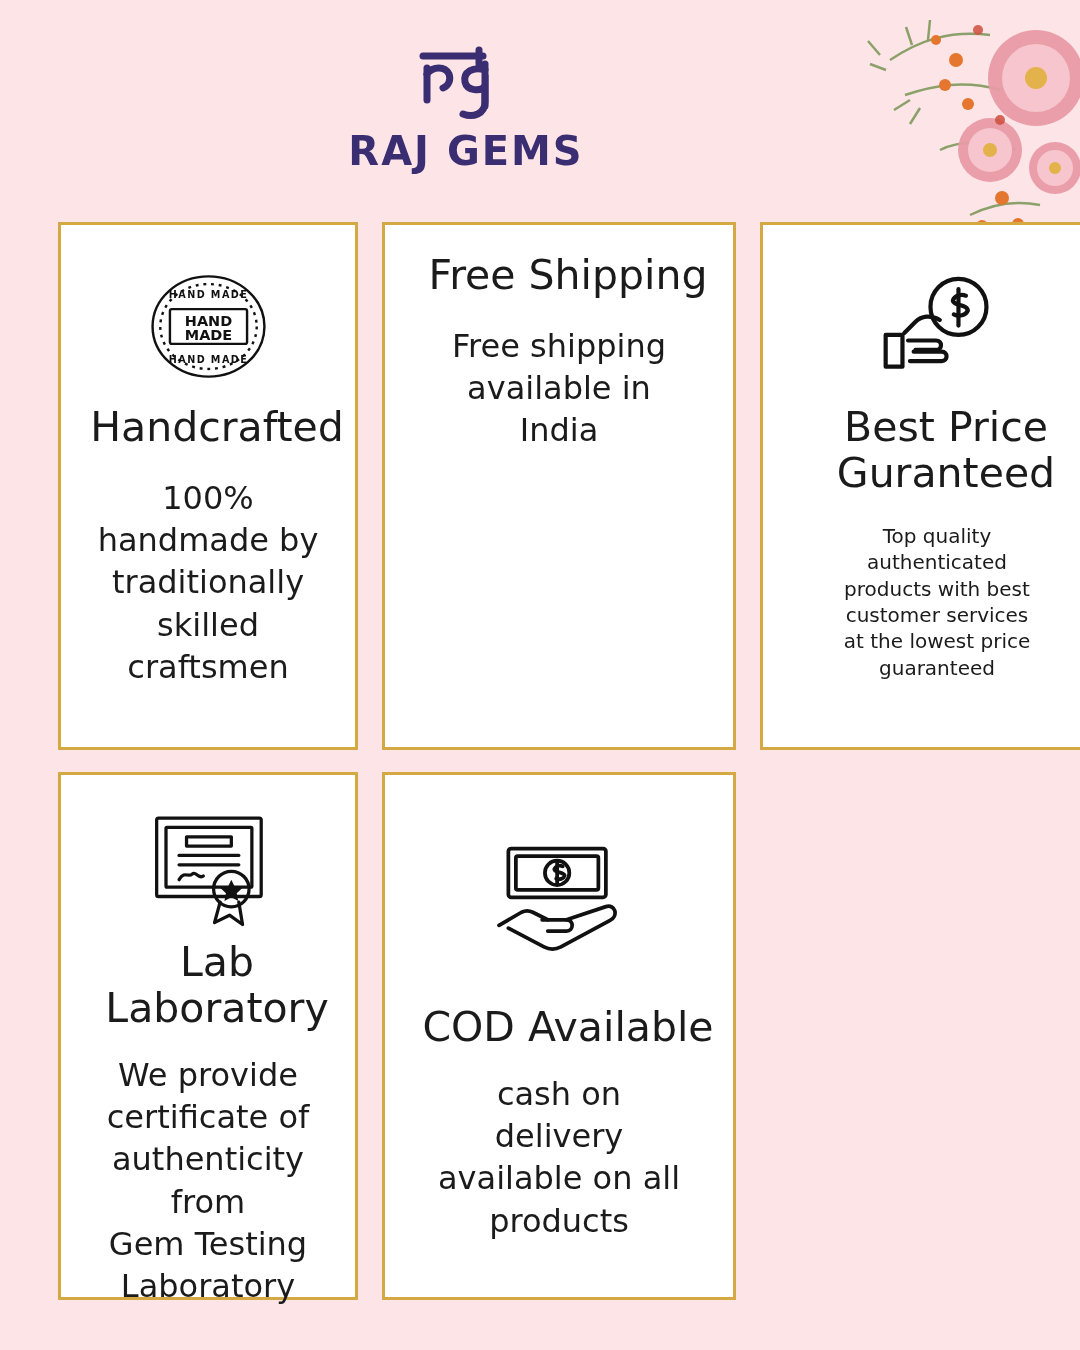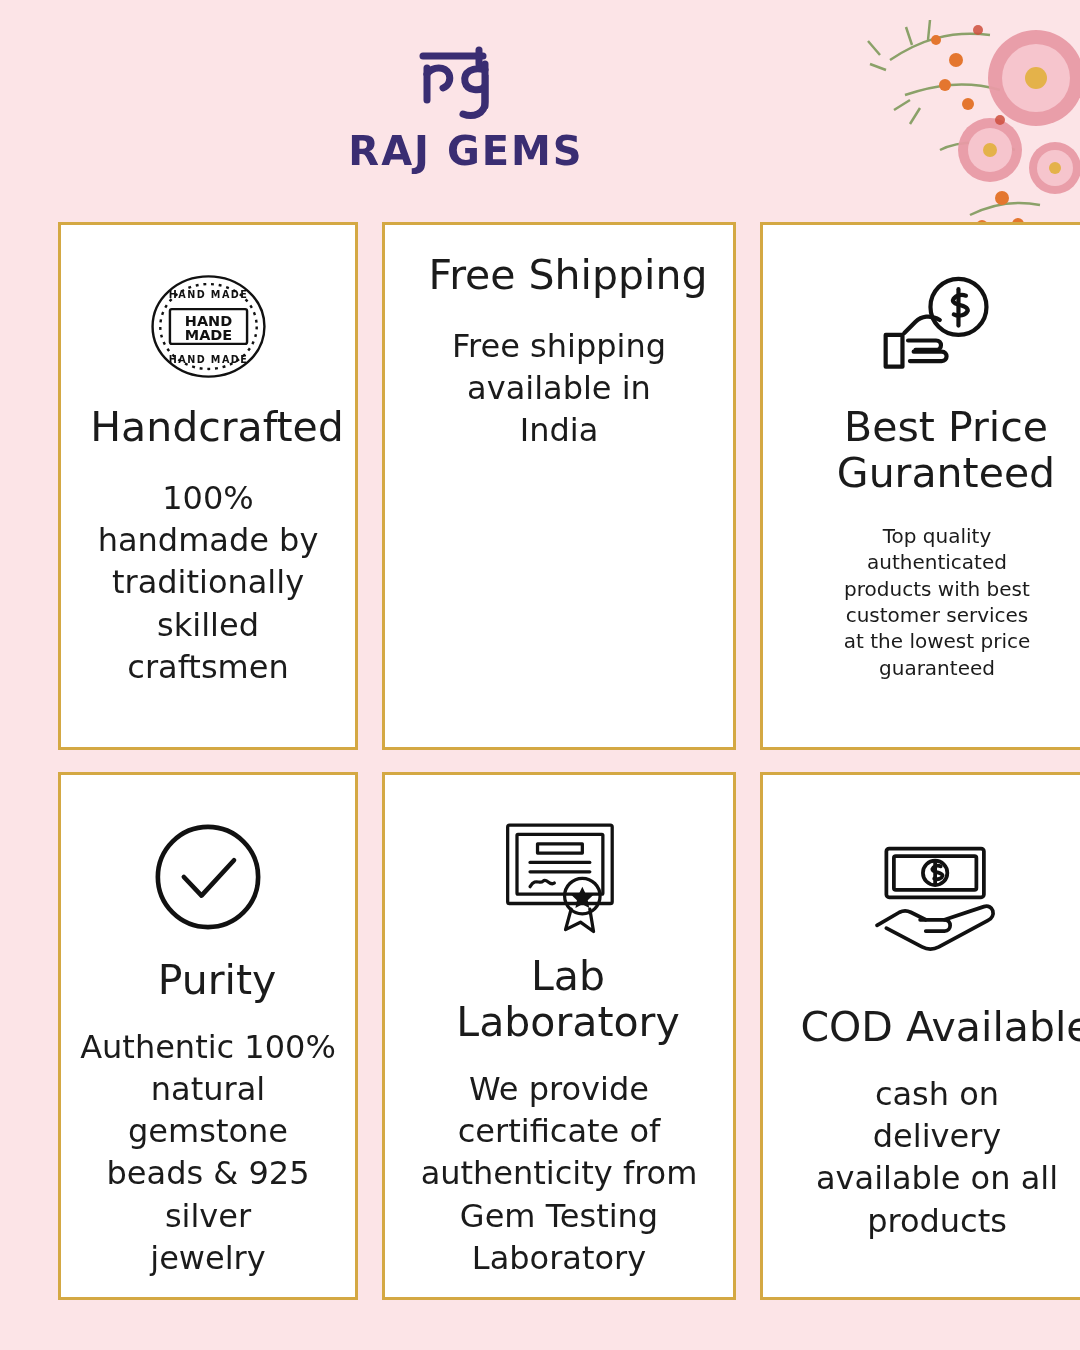--- a/index.html
+++ b/index.html
@@ -220,33 +220,20 @@
     <div class="card-title">Best Price
 Guranteed</div>
     <div class="card-desc">Top quality
 authenticated
 products with best
 customer services
 at the lowest price
 guaranteed</div>
   </div>
 
-  <div class="card card-4 row2">
-    <div class="card-icon">
-      <svg viewBox="0 0 140 140" width="130" height="130">
-        <circle cx="70" cy="70" r="54" fill="none" stroke="#111" stroke-width="5"></circle>
-        <path d="M44 70 L63 90 L98 52" fill="none" stroke="#111" stroke-width="5" stroke-linecap="round" stroke-linejoin="round"></path>
-      </svg>
-    </div>
-    <div class="card-title">Purity</div>
-    <div class="card-desc">Authentic 100%
-natural gemstone
-beads &amp; 925 silver
-jewelry</div>
-  </div>
 
   <div class="card card-5 row2">
     <div class="card-icon">
       <svg viewBox="0 0 150 140" width="140" height="135">
         <g fill="none" stroke="#111" stroke-width="3.5" stroke-linecap="round" stroke-linejoin="round">
           <rect x="20" y="16" width="112" height="84" rx="2"></rect>
           <rect x="30" y="26" width="92" height="64" rx="1"></rect>
           <rect x="52" y="36" width="48" height="10"></rect>
           <line x1="44" y1="56" x2="108" y2="56"></line>
           <line x1="44" y1="66" x2="108" y2="66"></line>

